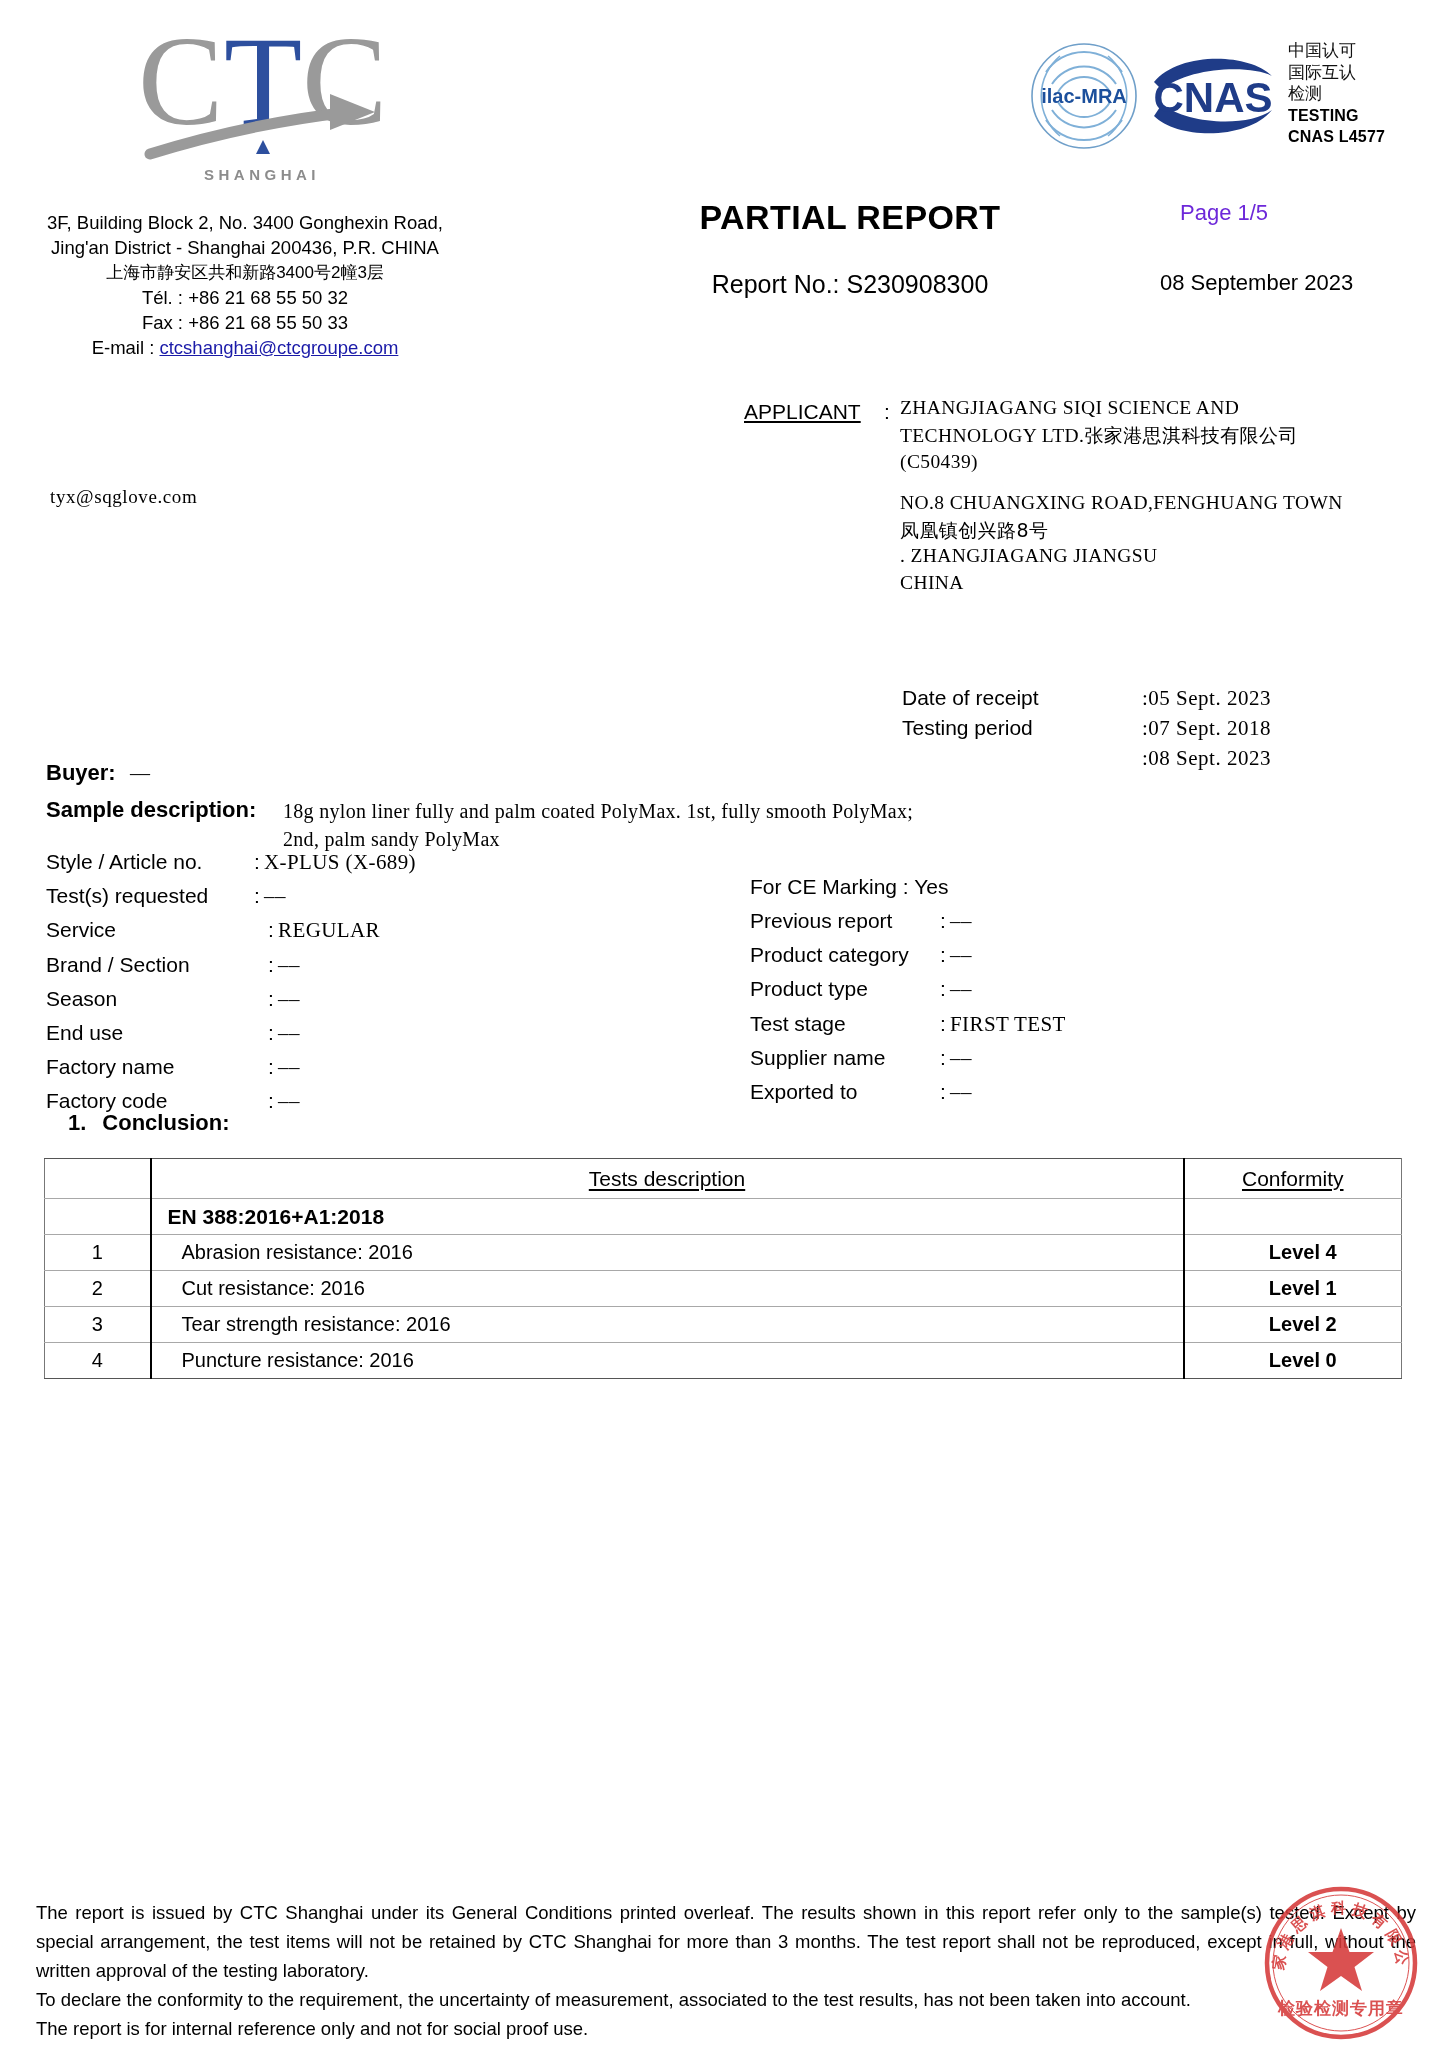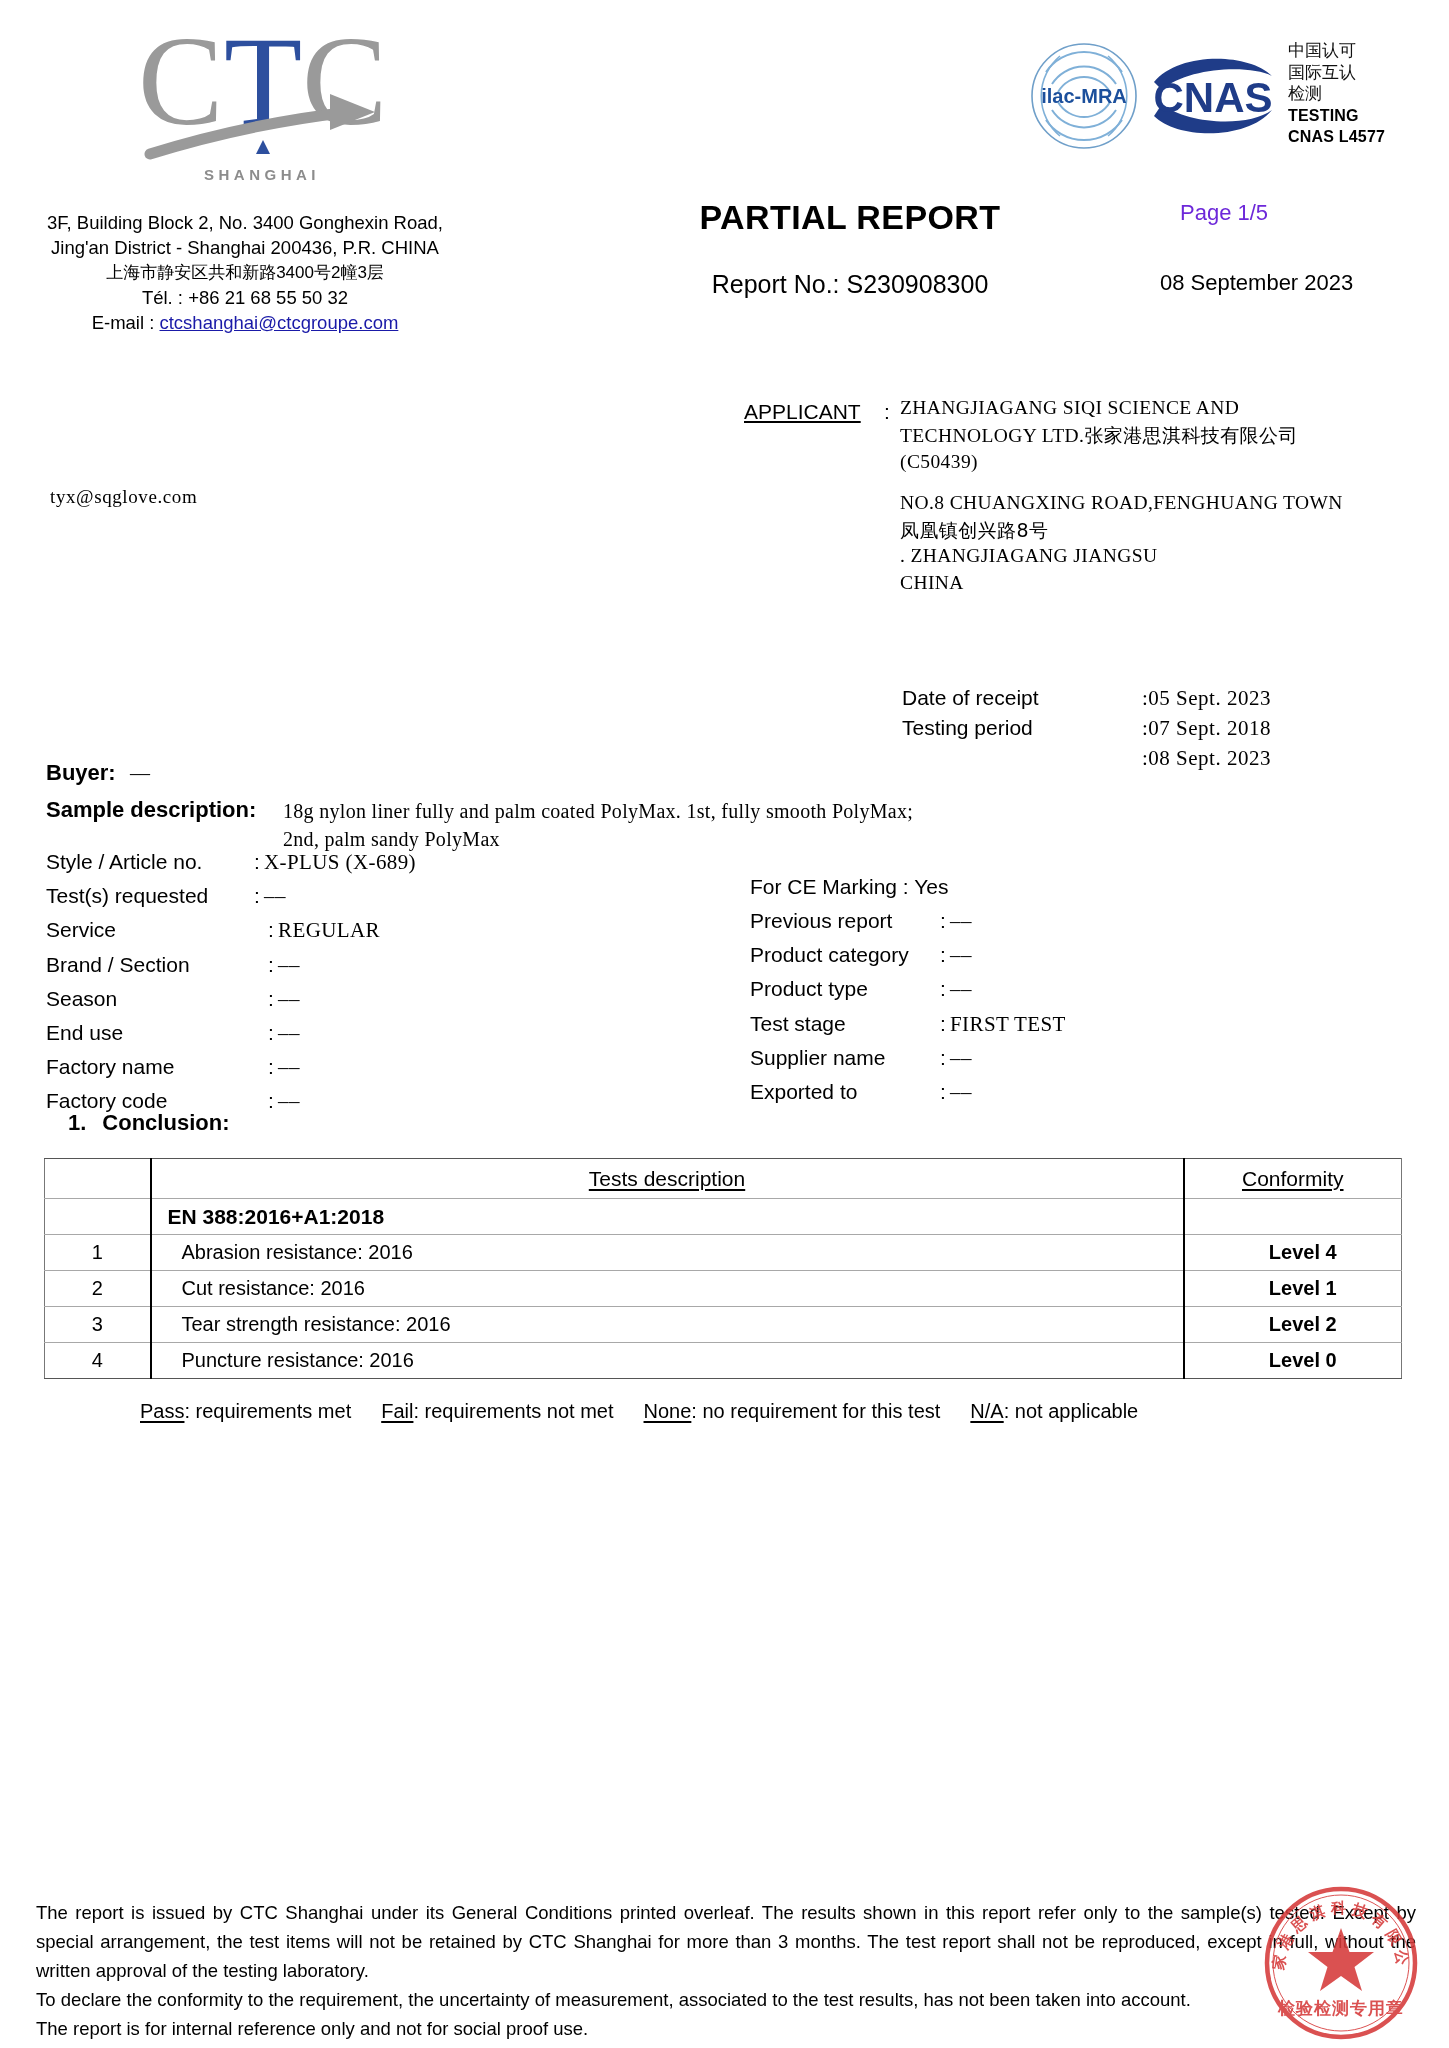--- a/index.html
+++ b/index.html
@@ -184,20 +184,21 @@
       <path d="M124 128 L 131 114 L 138 128 Z" fill="#2d4f9e"></path>
     </svg>
   </div>
   <div class="ctc-sh">SHANGHAI</div>
 
   <div class="addr">
     <div>3F, Building Block 2, No. 3400 Gonghexin Road,</div>
     <div>Jing'an District - Shanghai 200436, P.R. CHINA</div>
     <div class="cn">上海市静安区共和新路3400号2幢3层</div>
     <div>Tél. : +86 21 68 55 50 32</div>
+    <div>Fax : +86 21 68 55 50 33</div>
     <div>
       <span>E-mail : </span><span class="mail-link">ctcshanghai@ctcgroupe.com</span>
     </div>
   </div>
 
   <div class="acc">
     <div class="ilac">
       <svg viewBox="0 0 108 108" width="108" height="108" aria-hidden="true">
         <circle cx="54" cy="54" r="52" fill="none" stroke="#6f9fc9" stroke-width="1.6"></circle>
         <g fill="none" stroke="#7fb0d8" stroke-width="2">
@@ -383,23 +384,20 @@
         <td class="c-conf edge-r">Level 2</td>
       </tr>
       <tr class="outer-bot">
         <td class="c-num edge-l">4</td>
         <td class="c-desc">Puncture resistance: 2016</td>
         <td class="c-conf edge-r">Level 0</td>
       </tr>
     </tbody>
   </table>
 
-  <div class="legend">
-    <span class="u">Pass</span><span>: requirements met</span><span class="gap"></span><span class="u">Fail</span><span>: requirements not met</span><span class="gap"></span><span class="u">None</span><span>: no requirement for this test</span><span class="gap"></span><span class="u">N/A</span><span>: not applicable</span>
-  </div>
 
   <div class="footer">
     <p>The report is issued by CTC Shanghai  under its General Conditions printed overleaf. The results shown in this report refer only to the sample(s) tested. Except by special arrangement, the test items will not be retained by CTC Shanghai  for more than 3 months. The test report shall not be reproduced, except in full, without the written approval of the testing laboratory.</p>
     <p>To declare the conformity to the requirement, the uncertainty of measurement, associated to the test results, has not been taken into account.</p>
     <p>The report is for internal reference only and not for social proof use.</p>
   </div>
 
   <div class="stamp">
     <svg viewBox="0 0 158 158" width="158" height="158" aria-hidden="true">
       <circle cx="79" cy="79" r="74" fill="none" stroke="#d63a3a" stroke-width="4.5"></circle>

